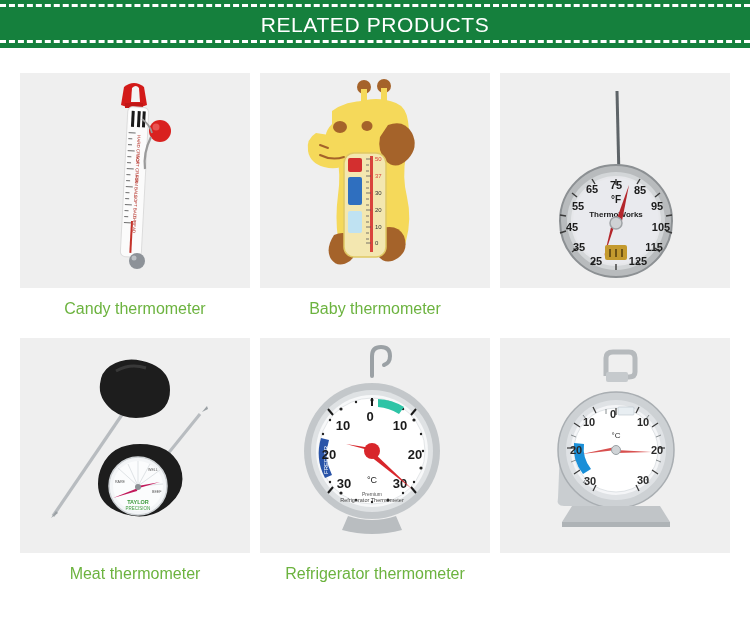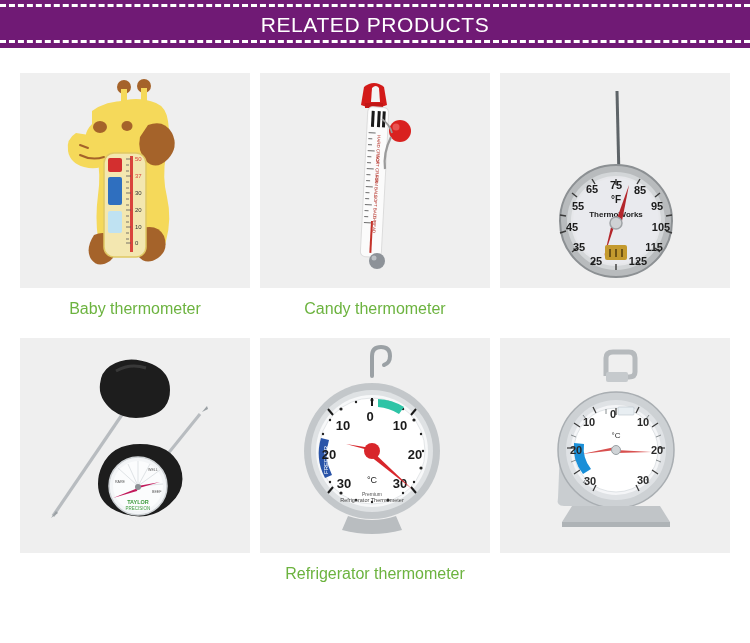--- a/index.html
+++ b/index.html
@@ -12,21 +12,21 @@
     height: 643px;
     font-family: "Liberation Sans", sans-serif;
     overflow: hidden;
   }
 
   
   .banner {
     position: relative;
     width: 750px;
     height: 48px;
-    background: #701a75;
+    background: #15803d;
     box-sizing: border-box;
     display: flex;
     align-items: center;
     justify-content: center;
   }
   .banner-dash {
     position: absolute;
     left: 0;
     width: 750px;
     height: 0;
@@ -88,68 +88,20 @@
 </div>
 
 <div class="grid">
 
   <div class="row">
 
     <div class="card">
       <div class="thumb">
         <svg class="art" viewBox="0 0 230 215">
 
-          <circle cx="104" cy="14" r="7" fill="#a5632a"></circle>
-          <circle cx="124" cy="13" r="7" fill="#a5632a"></circle>
-          <rect x="101" y="16" width="6" height="16" fill="#f5d95a"></rect>
-          <rect x="121" y="15" width="6" height="17" fill="#f5d95a"></rect>
-
-          <path d="M96 30 q20 -8 40 0 q10 4 12 18 q3 18 -2 34 q-4 22 1 42 q5 22 -1 44 q-3 14 -18 14 l-34 0 q-14 -2 -16 -16 q-3 -22 0 -44 q3 -20 -1 -40 q-3 -18 4 -34 q5 -12 15 -18 z" fill="#f5d95a"></path>
-
-          <path d="M72 38 q16 -12 42 -10 q22 2 30 18 q8 16 -2 30 q-10 14 -34 15 q-26 1 -38 -14 q-10 -14 2 -26 z" fill="#f5d95a"></path>
-
-          <path d="M56 60 q-10 6 -8 18 q2 12 16 16 q14 4 24 -4 l-6 -26 z" fill="#f5d95a"></path>
-
-          <ellipse cx="80" cy="54" rx="7" ry="6" fill="#a5632a"></ellipse>
-          <ellipse cx="107" cy="53" rx="5.5" ry="5" fill="#a5632a"></ellipse>
-
-          <path d="M60 72 l8 3" stroke="#a5632a" stroke-width="2" fill="none" stroke-linecap="round"></path>
-          <path d="M60 82 q12 6 24 2" stroke="#a5632a" stroke-width="2" fill="none" stroke-linecap="round"></path>
-
-          <path d="M128 52 q16 -6 24 8 q7 14 -4 26 q-12 12 -22 2 q-9 -10 -6 -24 z" fill="#a5632a"></path>
-          <path d="M122 155 q16 -4 22 8 q5 14 -6 22 q-12 8 -20 -2 q-7 -12 4 -28 z" fill="#a5632a"></path>
-          <path d="M74 162 q14 -6 20 6 q5 12 -4 20 q-12 8 -19 -2 q-6 -10 3 -24 z" fill="#a5632a"></path>
-
-          <rect x="84" y="80" width="42" height="104" rx="10" fill="#f3e7b0" stroke="#e0c964" stroke-width="1.5"></rect>
-          <rect x="88" y="85" width="14" height="14" rx="2" fill="#d32f2f"></rect>
-          <rect x="88" y="104" width="14" height="28" rx="2" fill="#2f6fbf"></rect>
-          <rect x="88" y="138" width="14" height="22" rx="2" fill="#bfe2f2"></rect>
-
-          <rect x="110" y="83" width="3" height="96" fill="#d9453c"></rect>
-
-          <g fill="#333" font-family="Liberation Sans, sans-serif" font-size="6">
-            <text x="115" y="88" fill="#d9453c">50</text>
-            <text x="115" y="105" fill="#d9453c">37</text>
-            <text x="115" y="122">30</text>
-            <text x="115" y="139">20</text>
-            <text x="115" y="156">10</text>
-            <text x="115" y="172">0</text>
-          </g>
-          <g stroke="#555" stroke-width="0.8">
-            <path d="M106 86 h5 M106 92 h3 M106 98 h3 M106 103 h5 M106 109 h3 M106 115 h3 M106 120 h5 M106 126 h3 M106 132 h3 M106 137 h5 M106 143 h3 M106 149 h3 M106 154 h5 M106 160 h3 M106 166 h3 M106 170 h5"></path>
-          </g>
-        </svg>
-      </div>
-      <div class="caption">Baby thermometer</div>
-    </div>
-
-    <div class="card">
-      <div class="thumb">
-        <svg class="art" viewBox="0 0 230 215">
-
           <path d="M104 14 q10 -8 20 0 l3 18 q-13 6 -26 0 z" fill="#d31a19"></path>
           <path d="M112 15 q4 -4 7 0 l1 14 l-9 0 z" fill="#f4f4f4"></path>
           <rect x="105" y="30" width="18" height="5" fill="#c21615"></rect>
 
           <g transform="rotate(3 114 110)">
             <rect x="104" y="34" width="21" height="150" rx="5" fill="#fbfbfb" stroke="#dcdcdc" stroke-width="1"></rect>
 
             <rect x="106" y="36" width="17" height="16" fill="#ffffff"></rect>
             <rect x="108" y="38" width="3" height="16" fill="#1a1a1a"></rect>
             <rect x="114" y="38" width="3" height="16" fill="#1a1a1a"></rect>
@@ -172,20 +124,68 @@
           <circle cx="140" cy="58" r="11" fill="#d9211f"></circle>
           <circle cx="136" cy="54" r="3.5" fill="#f06a66" opacity="0.7"></circle>
           <path d="M131 64 q-8 16 -6 32" stroke="#9b9b9b" stroke-width="2.2" fill="none"></path>
           <path d="M122 46 q8 6 10 14" stroke="#9b9b9b" stroke-width="1.8" fill="none"></path>
 
           <circle cx="117" cy="188" r="8" fill="#8d9298"></circle>
           <circle cx="114" cy="185" r="2.5" fill="#c9cdd1" opacity="0.8"></circle>
         </svg>
       </div>
       <div class="caption">Candy thermometer</div>
+    </div>
+
+    <div class="card">
+      <div class="thumb">
+        <svg class="art" viewBox="0 0 230 215">
+
+          <circle cx="104" cy="14" r="7" fill="#a5632a"></circle>
+          <circle cx="124" cy="13" r="7" fill="#a5632a"></circle>
+          <rect x="101" y="16" width="6" height="16" fill="#f5d95a"></rect>
+          <rect x="121" y="15" width="6" height="17" fill="#f5d95a"></rect>
+
+          <path d="M96 30 q20 -8 40 0 q10 4 12 18 q3 18 -2 34 q-4 22 1 42 q5 22 -1 44 q-3 14 -18 14 l-34 0 q-14 -2 -16 -16 q-3 -22 0 -44 q3 -20 -1 -40 q-3 -18 4 -34 q5 -12 15 -18 z" fill="#f5d95a"></path>
+
+          <path d="M72 38 q16 -12 42 -10 q22 2 30 18 q8 16 -2 30 q-10 14 -34 15 q-26 1 -38 -14 q-10 -14 2 -26 z" fill="#f5d95a"></path>
+
+          <path d="M56 60 q-10 6 -8 18 q2 12 16 16 q14 4 24 -4 l-6 -26 z" fill="#f5d95a"></path>
+
+          <ellipse cx="80" cy="54" rx="7" ry="6" fill="#a5632a"></ellipse>
+          <ellipse cx="107" cy="53" rx="5.5" ry="5" fill="#a5632a"></ellipse>
+
+          <path d="M60 72 l8 3" stroke="#a5632a" stroke-width="2" fill="none" stroke-linecap="round"></path>
+          <path d="M60 82 q12 6 24 2" stroke="#a5632a" stroke-width="2" fill="none" stroke-linecap="round"></path>
+
+          <path d="M128 52 q16 -6 24 8 q7 14 -4 26 q-12 12 -22 2 q-9 -10 -6 -24 z" fill="#a5632a"></path>
+          <path d="M122 155 q16 -4 22 8 q5 14 -6 22 q-12 8 -20 -2 q-7 -12 4 -28 z" fill="#a5632a"></path>
+          <path d="M74 162 q14 -6 20 6 q5 12 -4 20 q-12 8 -19 -2 q-6 -10 3 -24 z" fill="#a5632a"></path>
+
+          <rect x="84" y="80" width="42" height="104" rx="10" fill="#f3e7b0" stroke="#e0c964" stroke-width="1.5"></rect>
+          <rect x="88" y="85" width="14" height="14" rx="2" fill="#d32f2f"></rect>
+          <rect x="88" y="104" width="14" height="28" rx="2" fill="#2f6fbf"></rect>
+          <rect x="88" y="138" width="14" height="22" rx="2" fill="#bfe2f2"></rect>
+
+          <rect x="110" y="83" width="3" height="96" fill="#d9453c"></rect>
+
+          <g fill="#333" font-family="Liberation Sans, sans-serif" font-size="6">
+            <text x="115" y="88" fill="#d9453c">50</text>
+            <text x="115" y="105" fill="#d9453c">37</text>
+            <text x="115" y="122">30</text>
+            <text x="115" y="139">20</text>
+            <text x="115" y="156">10</text>
+            <text x="115" y="172">0</text>
+          </g>
+          <g stroke="#555" stroke-width="0.8">
+            <path d="M106 86 h5 M106 92 h3 M106 98 h3 M106 103 h5 M106 109 h3 M106 115 h3 M106 120 h5 M106 126 h3 M106 132 h3 M106 137 h5 M106 143 h3 M106 149 h3 M106 154 h5 M106 160 h3 M106 166 h3 M106 170 h5"></path>
+          </g>
+        </svg>
+      </div>
+      <div class="caption">Baby thermometer</div>
     </div>
 
     <div class="card">
       <div class="thumb">
         <svg class="art" viewBox="0 0 230 215">
 
           <path d="M117 18 L119 105" stroke="#5e6468" stroke-width="3"></path>
 
           <circle cx="116" cy="148" r="56" fill="#b8bbbd"></circle>
           <circle cx="116" cy="148" r="56" fill="none" stroke="#8c9093" stroke-width="2"></circle>
@@ -278,20 +278,21 @@
           <text x="118" y="166" font-family="Liberation Sans, sans-serif" font-size="5.5" fill="#3c9a3c" text-anchor="middle" font-weight="bold">TAYLOR</text>
           <text x="118" y="172" font-family="Liberation Sans, sans-serif" font-size="4.5" fill="#3c9a3c" text-anchor="middle">PRECISION</text>
 
           <g font-family="Liberation Sans, sans-serif" font-size="3.6" fill="#555">
             <text x="95" y="145">RARE</text>
             <text x="128" y="133">WELL</text>
             <text x="132" y="155">BEEF</text>
           </g>
         </svg>
       </div>
+      <div class="caption">Meat thermometer</div>
     </div>
 
     <div class="card">
       <div class="thumb">
         <svg class="art" viewBox="0 0 230 215">
 
           <path d="M112 38 L112 18 q0 -9 9 -9 q9 0 9 9 q0 7 -6 9" stroke="#9ba1a5" stroke-width="4" fill="none" stroke-linecap="round"></path>
 
           <circle cx="112" cy="113" r="68" fill="#c3c7ca"></circle>
           <circle cx="112" cy="113" r="68" fill="none" stroke="#9399 9d" stroke-width="1"></circle>

